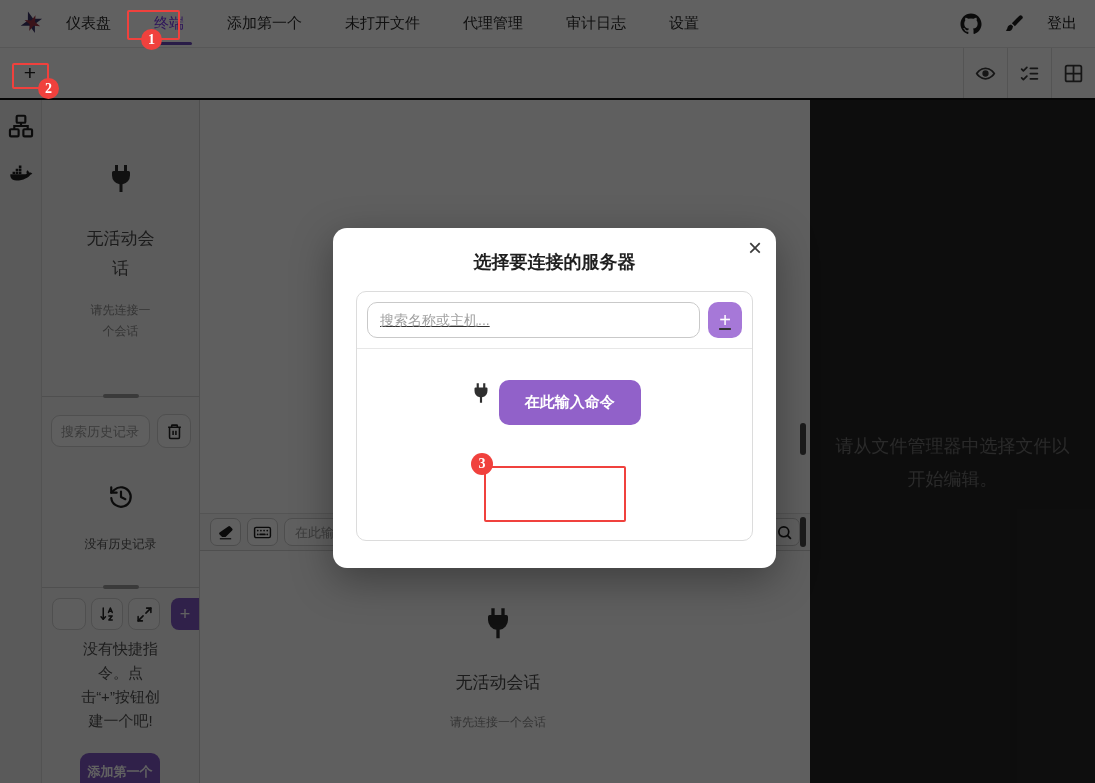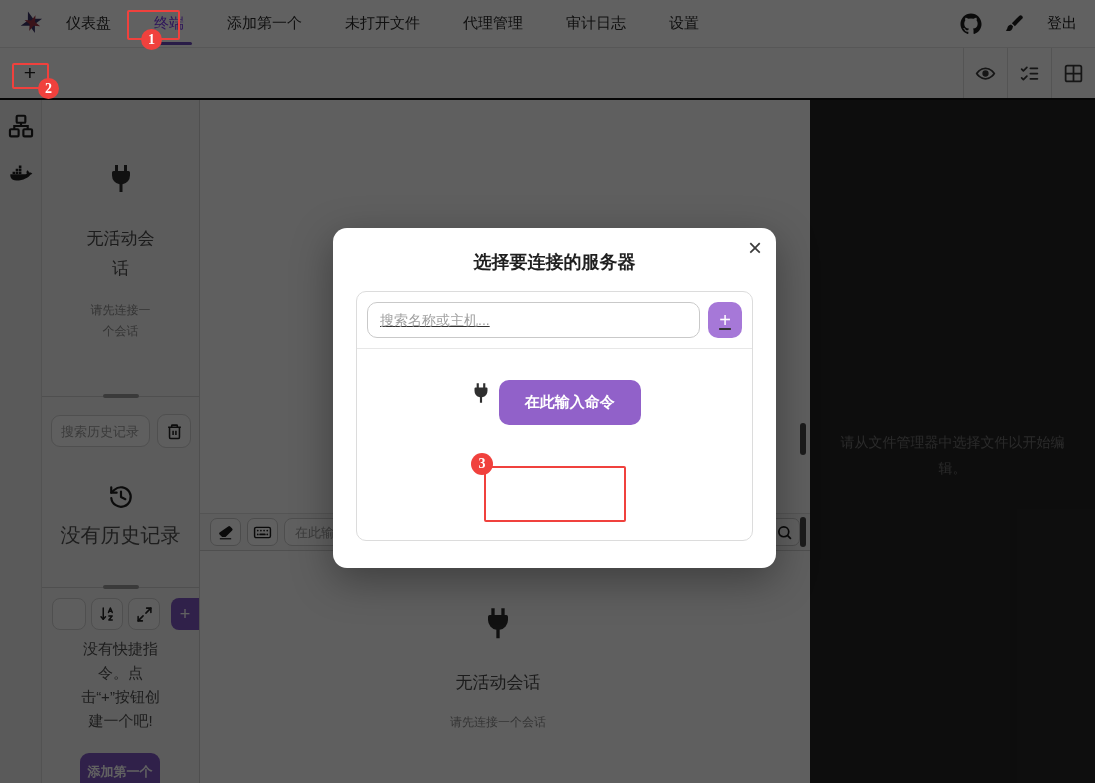--- a/index.html
+++ b/index.html
@@ -77,21 +77,21 @@
     flex:1; min-width:0; height:32px; border:1px solid #cfcfcf; border-radius:9px;
     background:#fafafa; padding:0 9px; font-size:13px; color:#444;
   }
   .hist-search::placeholder { color:#9a9a9a; }
   .hist-trash {
     width:34px; height:34px; border:1px solid #cfcfcf; border-radius:9px;
     display:flex; align-items:center; justify-content:center; color:#222; background:#f7f7f7;
   }
   .hist-empty { margin-top:36px; text-align:center; color:#555; }
   .hist-empty .icon-btn { margin:0 auto; width:26px; }
-  .hist-empty-text { margin-top:12px; font-size:20px; color:#4f4f4f; }
+  .hist-empty-text { margin-top:26px; font-size:12px; color:#4f4f4f; }
 
   .sp-quick { flex:1; position:relative; }
   .quick-row { display:flex; align-items:center; gap:5px; padding:10px 0 0 10px; }
   .quick-filter {
     width:34px; height:32px; border:1px solid #cfcfcf; border-radius:8px; background:#f7f7f7;
   }
   .quick-btn {
     width:32px; height:32px; border:1px solid #cfcfcf; border-radius:8px; background:#f7f7f7;
     display:flex; align-items:center; justify-content:center; color:#222;
   }
@@ -133,21 +133,21 @@
   .plug-mid { display:inline-block; color:#2f2f2f; }
 
   
   .editor { width:285px; background:#242424; position:relative; }
   .editor-header {
     height:39px; display:flex; align-items:center; padding-left:18px;
     font-size:15px; color:#a8a8a8; border-bottom:1px solid #3c3c3c;
   }
   .editor-empty {
     position:absolute; top:330px; left:50%; transform:translateX(-50%);
-    width:236px; text-align:center; font-size:14px; color:#6f6f6f; line-height:1.85;font-family:Liberation Serif, serif;
+    width:236px; text-align:center; font-size:18px; color:#6f6f6f; line-height:1.85;font-family:Liberation Serif, serif;
   }
 
   
   .scrim { position:absolute; inset:0; background:rgba(0,0,0,0.62); z-index:50; }
   .modal {
     position:absolute; left:333px; top:228px; width:443px; height:340px; z-index:60;
     background:#ffffff; border-radius:14px; box-shadow:0 12px 40px rgba(0,0,0,0.35);
   }
   .modal-close { position:absolute; top:8px; right:14px; font-size:24px; color:#3c3c3c; line-height:1; }
   .modal-title { margin-top:22px; text-align:center; font-size:18px; font-weight:bold; color:#1f1f1f; }

